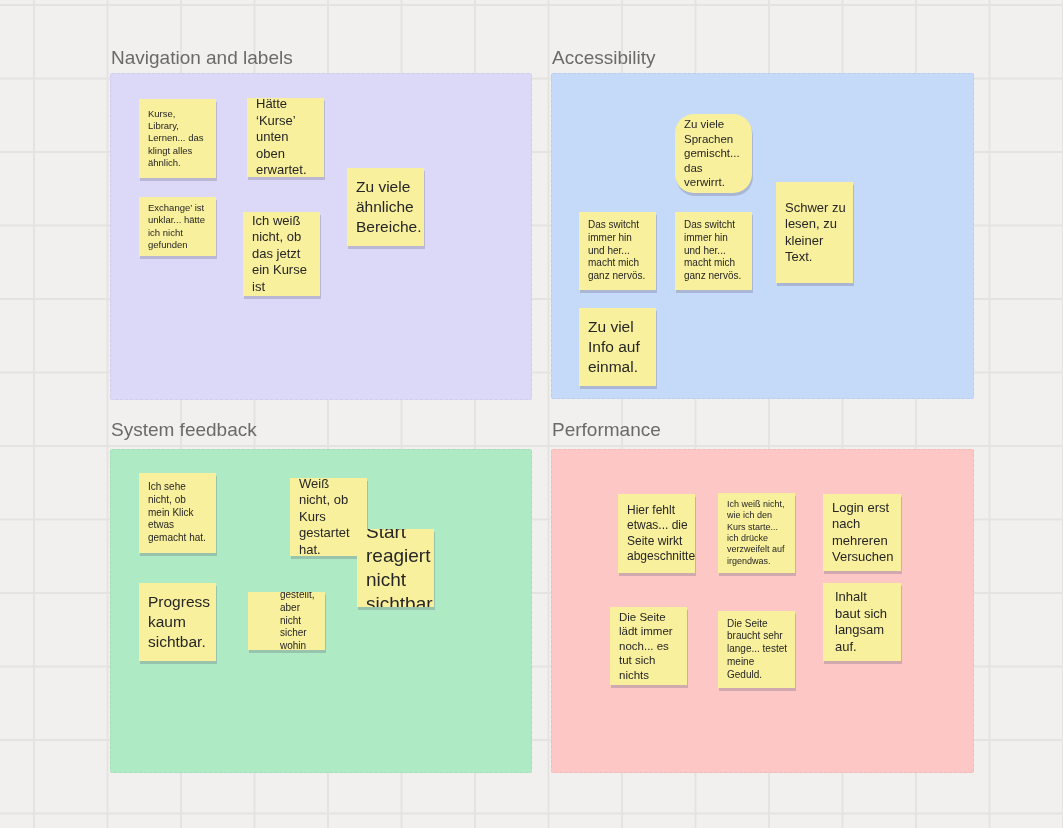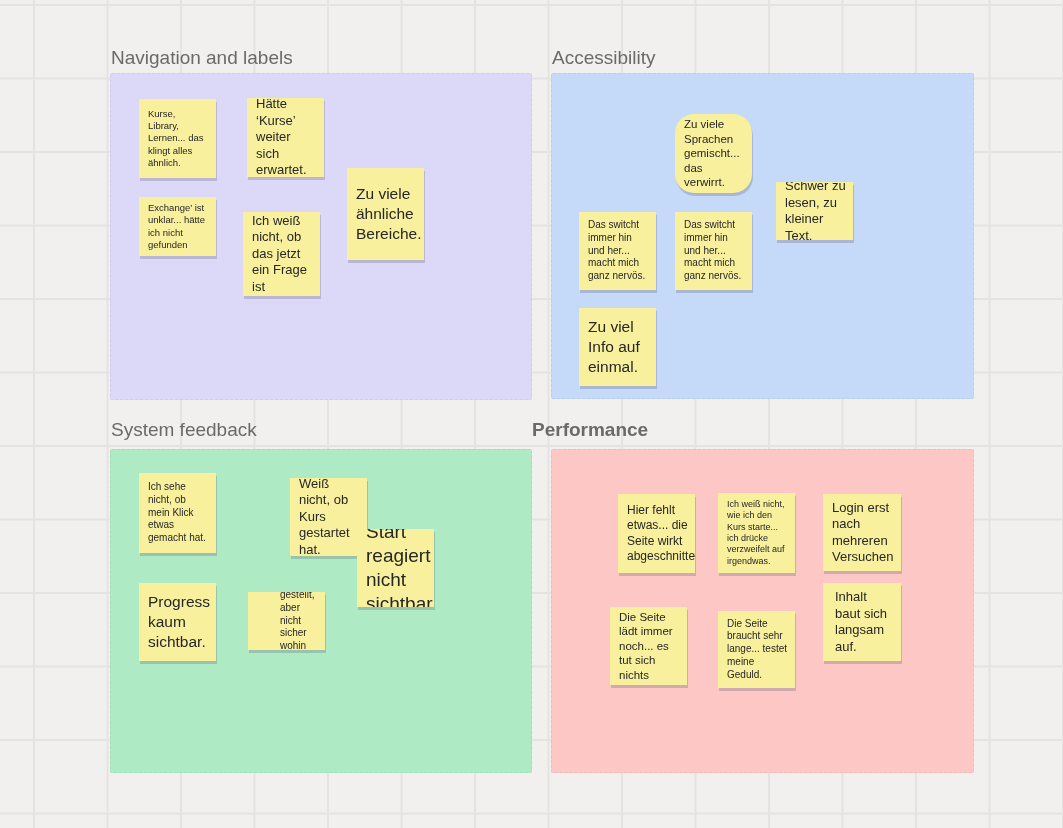--- a/index.html
+++ b/index.html
@@ -64,31 +64,31 @@
     <div class="section-title" style="left: 552px; top: 46px;">Accessibility</div>
     <div class="section-frame" style="left: 551px; top: 73px; width: 423px; height: 326px; background: rgb(197, 217, 249);"></div>
   </div>
 
   <div class="section">
     <div class="section-title" style="left: 111px; top: 418px;">System feedback</div>
     <div class="section-frame" style="left: 110px; top: 449px; width: 422px; height: 324px; background: rgb(174, 234, 196);"></div>
   </div>
 
   <div class="section">
-    <div class="section-title" style="left: 532px; top: 418px; font-weight: bold;">Performance</div>
+    <div class="section-title" style="left: 552px; top: 418px;">Performance</div>
     <div class="section-frame" style="left: 551px; top: 449px; width: 423px; height: 324px; background: rgb(252, 199, 197);"></div>
   </div>
 
 <div class="note" style="left: 139px; top: 99px; width: 77px; height: 79px; font-size: 9.5px;">Kurse, Library, Lernen... das klingt alles ähnlich.</div>
-    <div class="note" style="left: 247px; top: 98px; width: 77px; height: 79px; font-size: 13px;">Hätte ‘Kurse’ weiter sich erwartet.</div>
-    <div class="note" style="left: 347px; top: 168px; width: 77px; height: 92px; font-size: 15.5px;">Zu viele ähnliche Bereiche.</div>
+    <div class="note" style="left: 247px; top: 98px; width: 77px; height: 79px; font-size: 13px;">Hätte ‘Kurse’ unten oben erwartet.</div>
+    <div class="note" style="left: 347px; top: 168px; width: 77px; height: 78px; font-size: 15.5px;">Zu viele ähnliche Bereiche.</div>
     <div class="note" style="left: 139px; top: 197px; width: 77px; height: 59px; font-size: 9.5px;">Exchange’ ist unklar... hätte ich nicht gefunden</div>
-    <div class="note" style="left: 243px; top: 212px; width: 77px; height: 84px; font-size: 13px;">Ich weiß nicht, ob das jetzt ein Frage ist</div>
+    <div class="note" style="left: 243px; top: 212px; width: 77px; height: 84px; font-size: 13px;">Ich weiß nicht, ob das jetzt ein Kurse ist</div>
     <div class="note" style="left: 675px; top: 114px; width: 77px; height: 79px; font-size: 11.5px; border-radius: 19px;">Zu viele Sprachen gemischt... das verwirrt.</div>
-    <div class="note" style="left: 776px; top: 182px; width: 77px; height: 58px; font-size: 13px;">Schwer zu lesen, zu kleiner Text.</div>
+    <div class="note" style="left: 776px; top: 182px; width: 77px; height: 101px; font-size: 13px;">Schwer zu lesen, zu kleiner Text.</div>
     <div class="note" style="left: 579px; top: 212px; width: 77px; height: 78px; font-size: 10px;">Das switcht immer hin und her... macht mich ganz nervös.</div>
     <div class="note" style="left: 675px; top: 212px; width: 77px; height: 78px; font-size: 10px;">Das switcht immer hin und her... macht mich ganz nervös.</div>
     <div class="note" style="left: 579px; top: 308px; width: 77px; height: 78px; font-size: 15.5px;">Zu viel Info auf einmal.</div>
     <div class="note" style="left: 139px; top: 473px; width: 77px; height: 80px; font-size: 10px;">Ich sehe nicht, ob mein Klick etwas gemacht hat.</div>
     <div class="note" style="left: 248px; top: 478px; width: 77px; height: 78px; font-size: 13px; margin-left: 42px;">Weiß nicht, ob Kurs gestartet hat.</div>
     <div class="note" style="left: 357px; top: 529px; width: 77px; height: 78px; font-size: 19px;">Start reagiert nicht sichtbar.</div>
     <div class="note" style="left: 139px; top: 583px; width: 77px; height: 78px; font-size: 15.5px;">Progress kaum sichtbar.</div>
     <div class="note" style="left: 248px; top: 592px; width: 77px; height: 58px; font-size: 10px; padding-left: 32px;">Frage gestellt, aber nicht sicher wohin sie ging.</div>
     <div class="note" style="left: 618px; top: 494px; width: 77px; height: 79px; font-size: 12px;">Hier fehlt etwas... die Seite wirkt abgeschnitten</div>
     <div class="note" style="left: 718px; top: 493px; width: 77px; height: 80px; font-size: 9px;">Ich weiß nicht, wie ich den Kurs starte... ich drücke verzweifelt auf irgendwas.</div>

